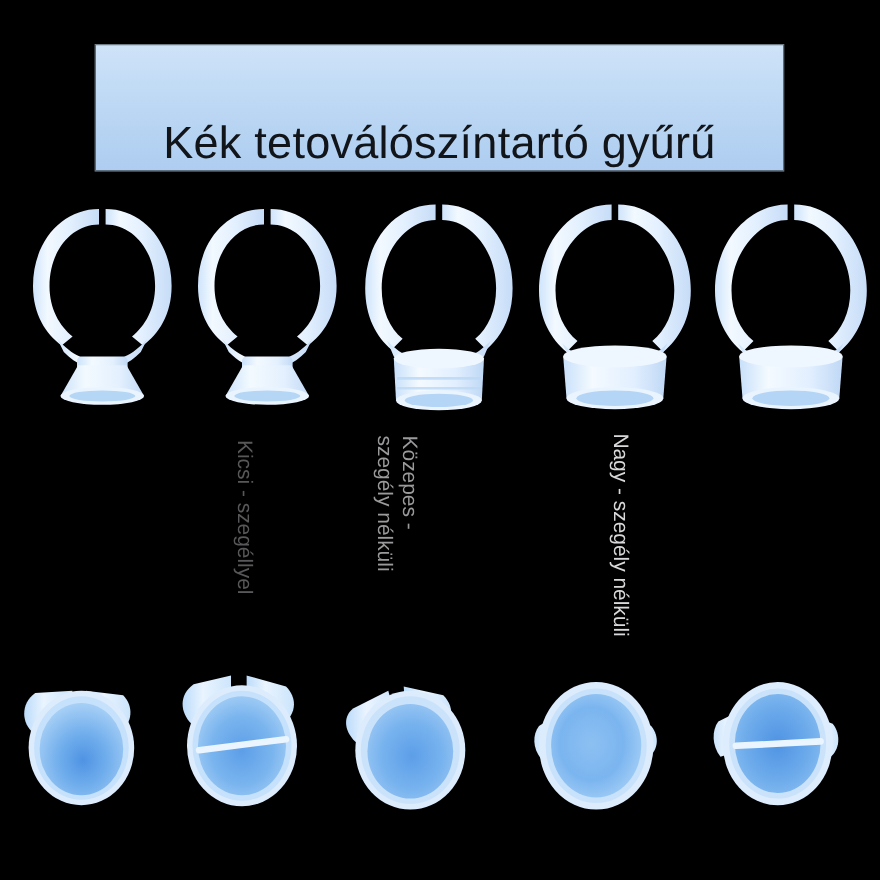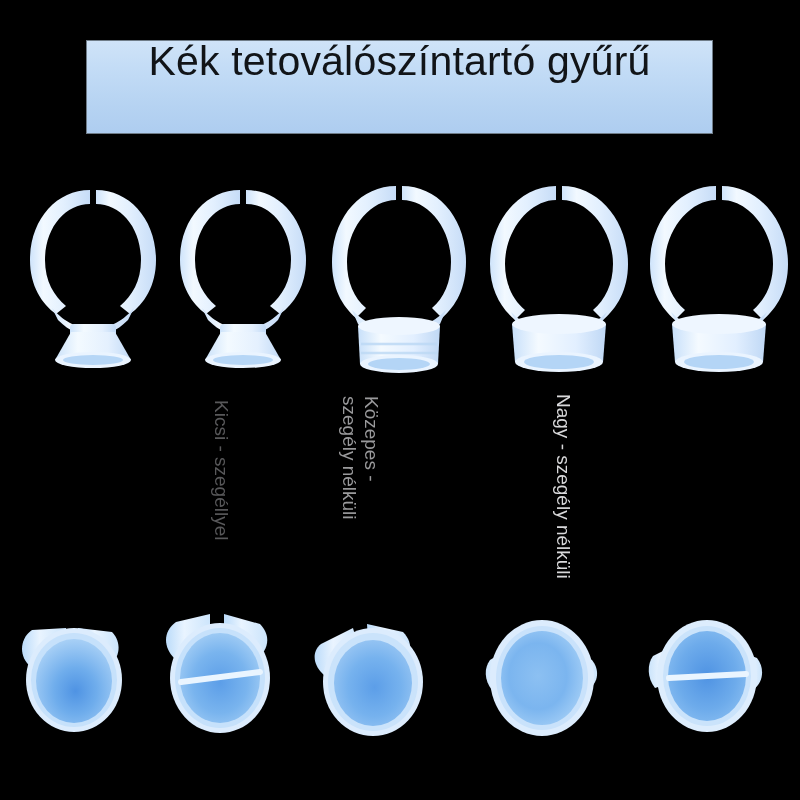--- a/index.html
+++ b/index.html
@@ -15,26 +15,26 @@
     overflow: hidden;
     font-family: "Liberation Sans", sans-serif;
   }
 
   
   #title-banner {
     position: absolute;
     left: 86px;
     top: 40px;
     width: 627px;
-    height: 94px;
+    height: 116px;
     background: linear-gradient(to bottom, #cfe3f8 0%, #c3dcf6 30%, #b6d3f2 70%, #aecdf0 100%);
     border: 1px solid #6f7c88;
     box-sizing: border-box;
     display: flex;
-    align-items: flex-start;
+    align-items: flex-end;
     justify-content: center;
   }
   #title-text {
     font-size: 41px;
     color: #111418;
     letter-spacing: 0.2px;
     white-space: nowrap;
     font-weight: 400;
     line-height: 1;
     padding-bottom: 4px;

